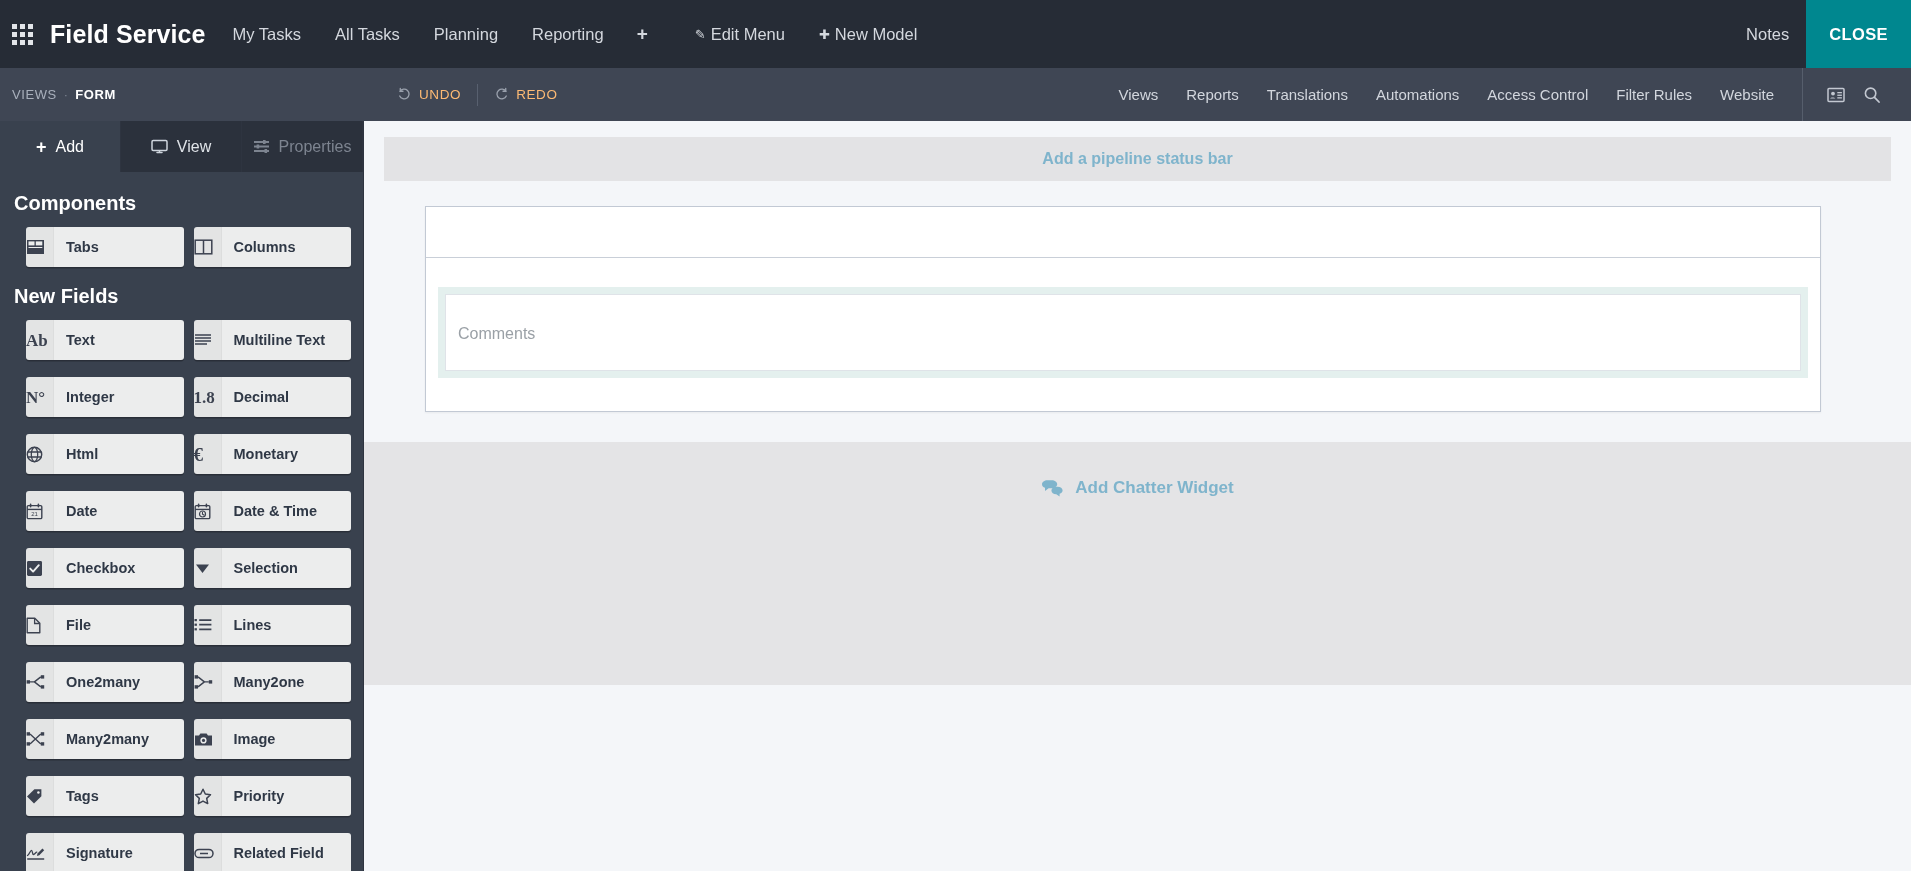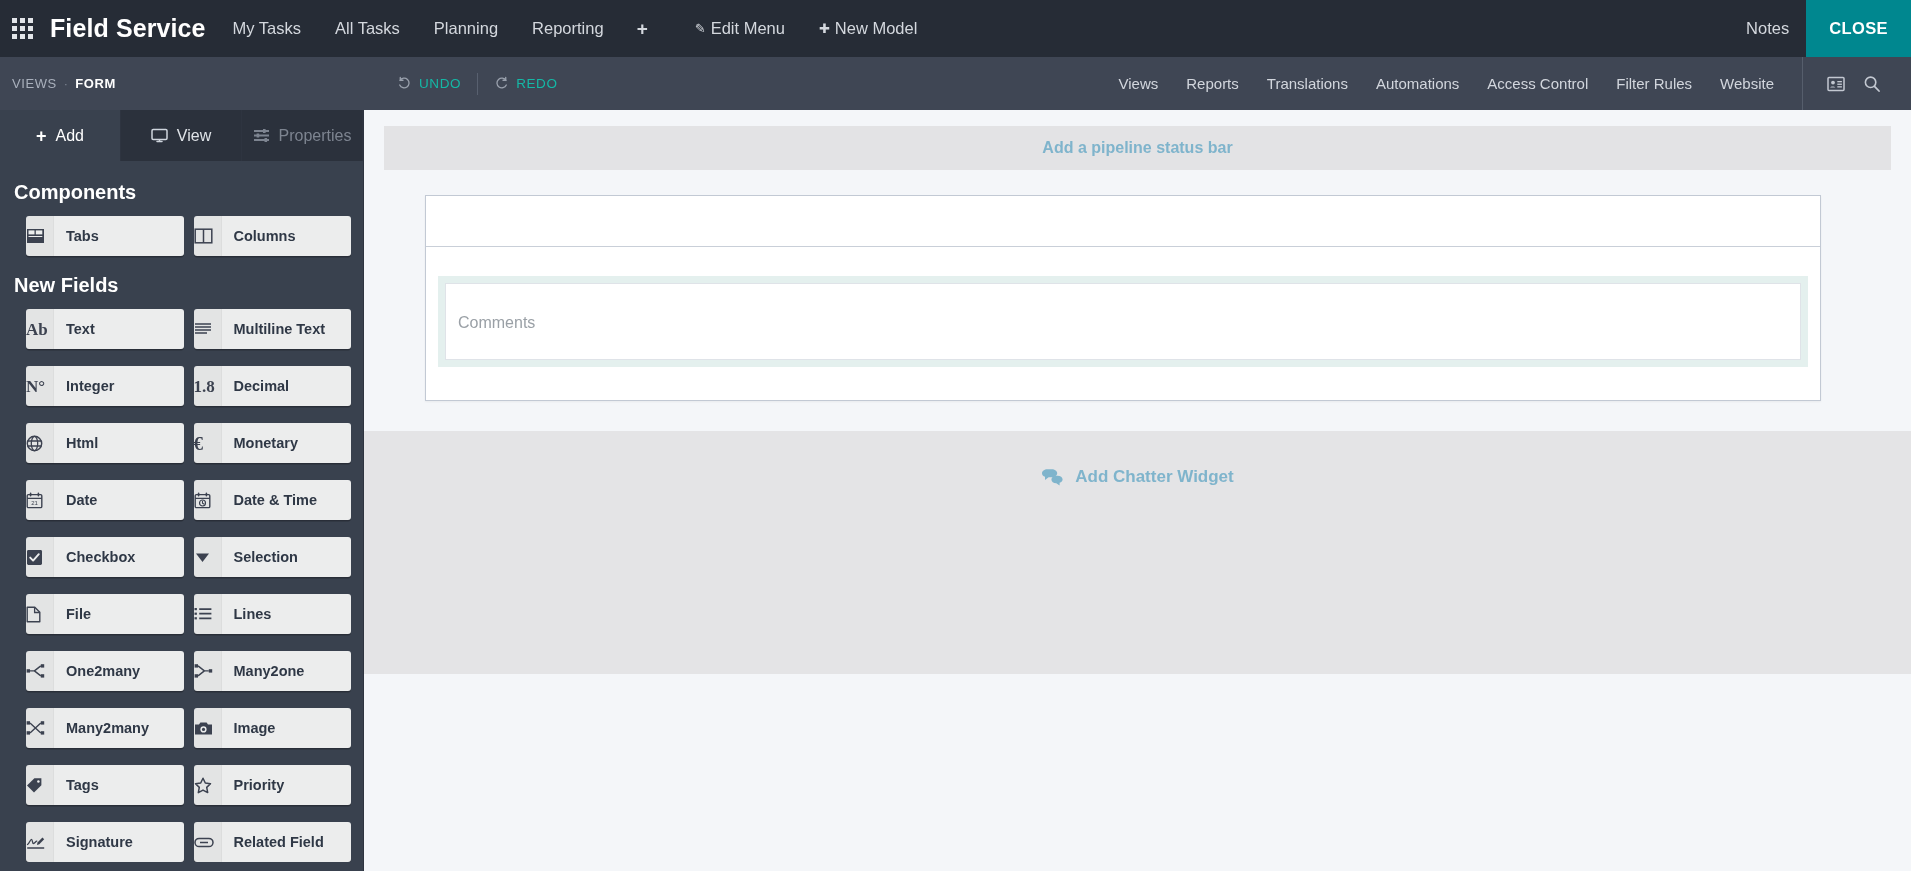--- a/index.html
+++ b/index.html
@@ -5,21 +5,21 @@
   * { box-sizing: border-box; margin: 0; padding: 0; }
   html, body {
     width: 1911px; height: 871px;
     background: #f4f6f9;
     font-family: "Liberation Sans", sans-serif;
     overflow: hidden;
   }
 
   
   .navbar {
-    height: 57px;
+    height: 68px;
     background: #262c36;
     display: flex;
     align-items: stretch;
     color: #d8dbe0;
     position: relative;
   }
   .nav-apps {
     display: flex; align-items: center; justify-content: center;
     width: 44px; cursor: pointer;
   }
@@ -51,21 +51,21 @@
     color: #c3c8d1; position: relative;
   }
   .breadcrumb { display: flex; align-items: center; padding-left: 12px; gap: 7px;
                 font-size: 13px; letter-spacing: .6px; }
   .bc-muted { color: #a9b0bc; }
   .bc-dot { color: #858d9b; font-size: 11px; }
   .bc-strong { color: #ffffff; font-weight: bold; }
 
   .undoredo { position: absolute; left: 381px; display: flex; align-items: center; gap: 0; }
   .ur-btn { display: flex; align-items: flex-start; gap: 7px; padding: 0 16px;
-            font-size: 13.5px; color: #14b8a6; letter-spacing: .6px; cursor: pointer; }
+            font-size: 13.5px; color: #fdba74; letter-spacing: .6px; cursor: pointer; }
   .ur-div { width: 1px; height: 22px; background: #58606f; }
 
   .subnav { margin-left: auto; display: flex; align-items: center; padding-right: 8px; }
   .subnav-item { padding: 0 14px; font-size: 15px; color: #d2d6dd; cursor: pointer; white-space: nowrap;}
   .subnav-icons { display: flex; align-items: center; gap: 18px;
                   border-left: 1px solid #565e6c; margin-left: 14px; padding: 0 22px 0 24px; height: 53px; }
   .subnav-icons svg { display:block; }
 
   
   .body-wrap { display: flex; height: 814px; }

